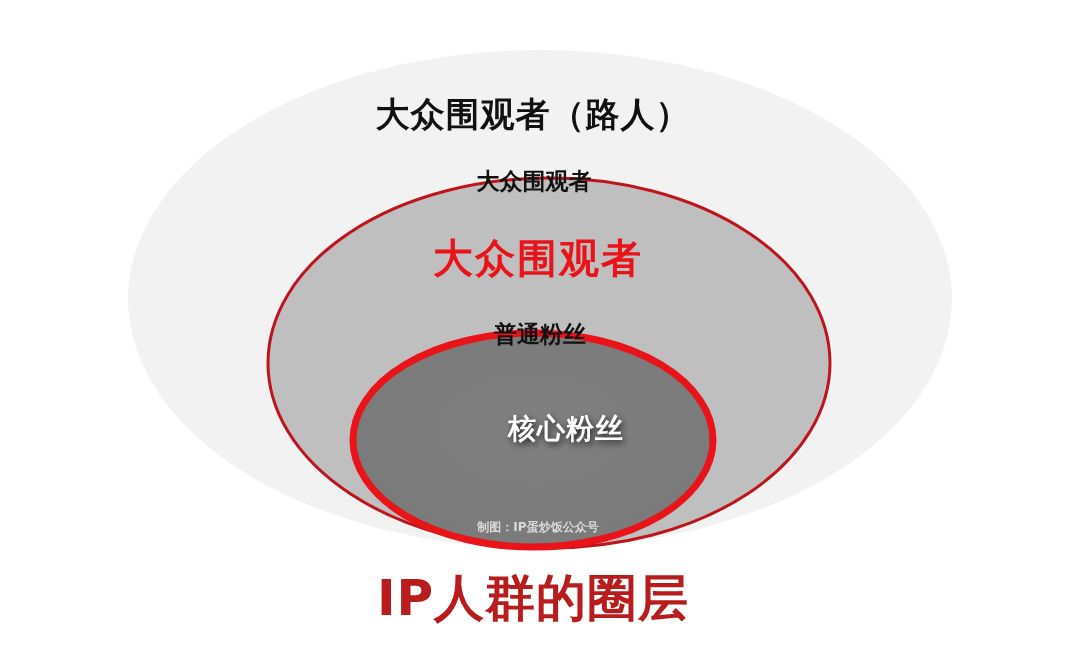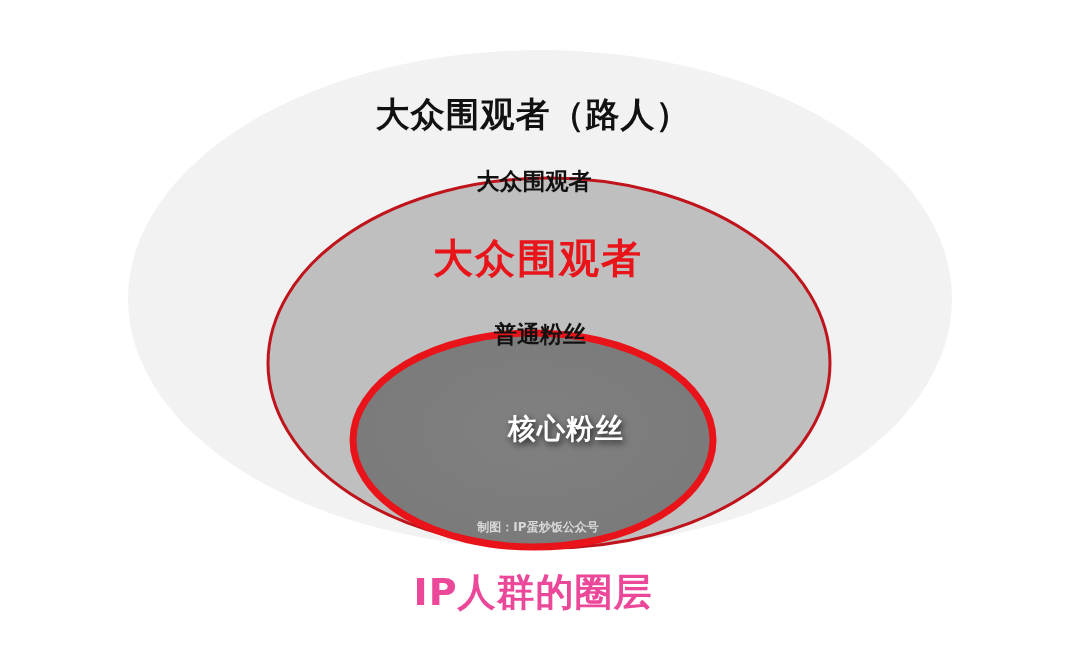--- a/index.html
+++ b/index.html
@@ -7,21 +7,21 @@
            font-family: "DejaVu Sans", "Liberation Sans", sans-serif; }
     svg.diagram { position: absolute; left: 0; top: 0; }
     .label { position: absolute; white-space: nowrap; transform: translateX(-50%); line-height: 1; font-weight: bold; }
     .outer-label { left: 533px; top: 97px; font-size: 34px; color: #111111; letter-spacing: 1px; }
     .outer-wall { left: 534px; top: 170px; font-size: 23px; color: #111111; }
     .middle-label { left: 538px; top: 238px; font-size: 40px; color: #e8141a; letter-spacing: 2px; }
     .inner-wall { left: 540px; top: 323px; font-size: 23px; color: #111111; }
     .inner-label { left: 534px; top: 415px; font-size: 28px; color: #ffffff; font-weight: bold;
                    text-shadow: 2px 3px 6px rgba(0,0,0,0.75); letter-spacing: 1px; margin-left: 32px; }
     .watermark { left: 538px; top: 521px; font-size: 12px; color: #d9d9d9; }
-    .caption { left: 533px; top: 573px; font-size: 38px; color: #ec4899; letter-spacing: 1px; }
+    .caption { left: 533px; top: 573px; font-size: 50px; color: #b91c1c; letter-spacing: 1px; }
   </style>
 </head>
 <body>
 
 <svg class="diagram" width="1080" height="670" viewBox="0 0 1080 670">
   <defs>
     <radialGradient id="innerGrad" cx="50%" cy="45%" r="60%">
       <stop offset="0%" stop-color="#808080"></stop>
       <stop offset="100%" stop-color="#7a7a7a"></stop>
     </radialGradient>

